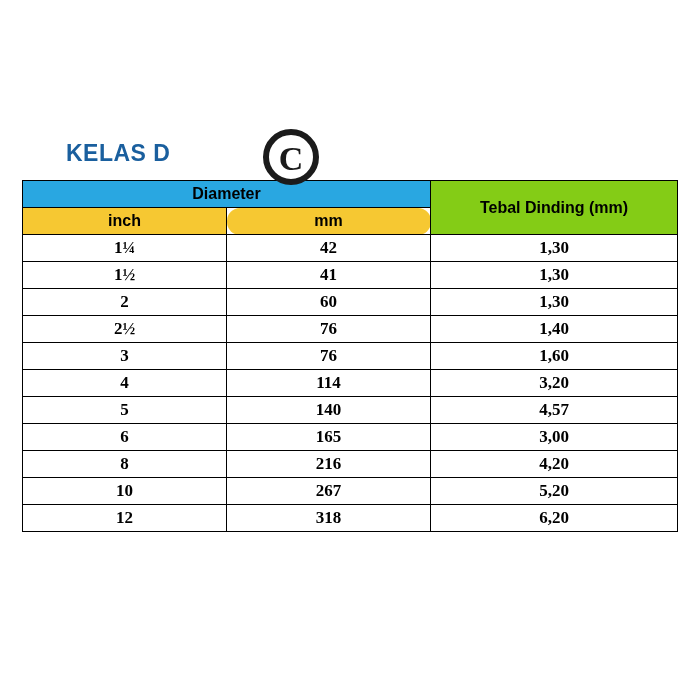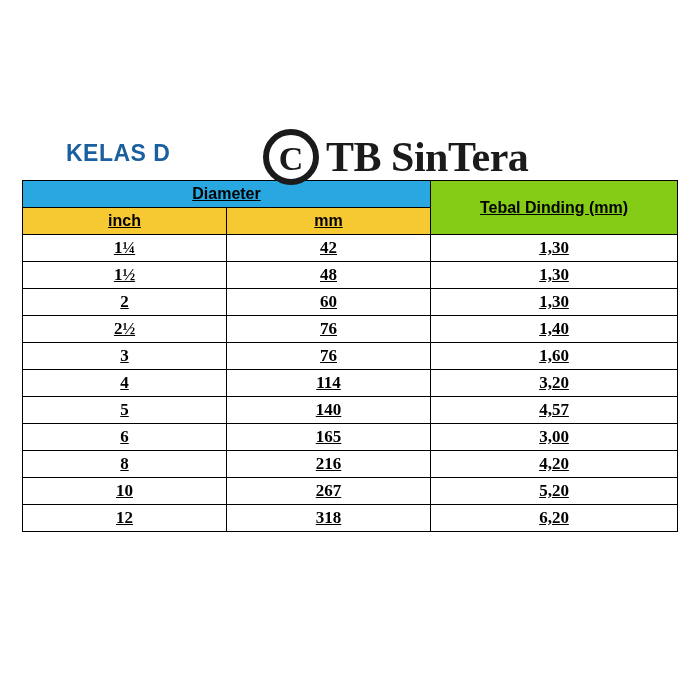--- a/index.html
+++ b/index.html
@@ -27,21 +27,20 @@
     color: #1a5f9e;
     letter-spacing: 0.5px;
     font-family: "Liberation Sans", sans-serif;
     margin-left: 40px;
   }
   .table-wrap {
     position: absolute;
     left: 22px;
     top: 180px;
     width: 604px;
-    text-decoration: underline;
   }
   table.spec {
     border-collapse: collapse;
     width: 656px;
     table-layout: fixed;
   }
   table.spec td, table.spec th {
     border: 1px solid #000000;
     text-align: center;
     font-family: "Liberation Serif", serif;
@@ -65,21 +64,21 @@
     font-weight: bold;
   }
   .hdr-sub {
     background: #f6c832;
     font-family: "Liberation Sans", sans-serif !important;
     font-size: 16px !important;
     height: 33px;
     font-weight: bold;
   }
   .col-inch { width: 205px; margin-left: 35px; }
-  .col-mm { width: 205px; }
+  .col-mm { width: 205px; border-radius: 13px; }
   .col-tebal { width: 246px; }
   .data-row td { height: 26.5px; margin-top: 44px; }
 
   
   .watermark {
     position: absolute;
     left: 262px;
     top: 128px;
     display: flex;
     align-items: center;
@@ -122,21 +121,21 @@
         </tr>
       </thead>
       <tbody>
         <tr class="data-row">
           <td>1¼</td>
           <td>42</td>
           <td>1,30</td>
         </tr>
         <tr class="data-row">
           <td>1½</td>
-          <td>48</td>
+          <td>41</td>
           <td>1,30</td>
         </tr>
         <tr class="data-row">
           <td>2</td>
           <td>60</td>
           <td>1,30</td>
         </tr>
         <tr class="data-row">
           <td>2½</td>
           <td>76</td>
@@ -181,16 +180,15 @@
     </table>
   </div>
 
   <div class="watermark">
     <div class="wm-c">
       <svg width="58" height="58" viewBox="0 0 58 58" aria-hidden="true">
         <circle cx="29" cy="29" r="25" fill="none" stroke="#1b1b1b" stroke-width="6"></circle>
         <text x="29" y="42" text-anchor="middle" font-family="Liberation Serif, serif" font-size="34" font-weight="bold" fill="#1b1b1b">C</text>
       </svg>
     </div>
-    <div class="wm-text">TB SinTera</div>
   </div>
 
 </div>
 
 </body></html>

